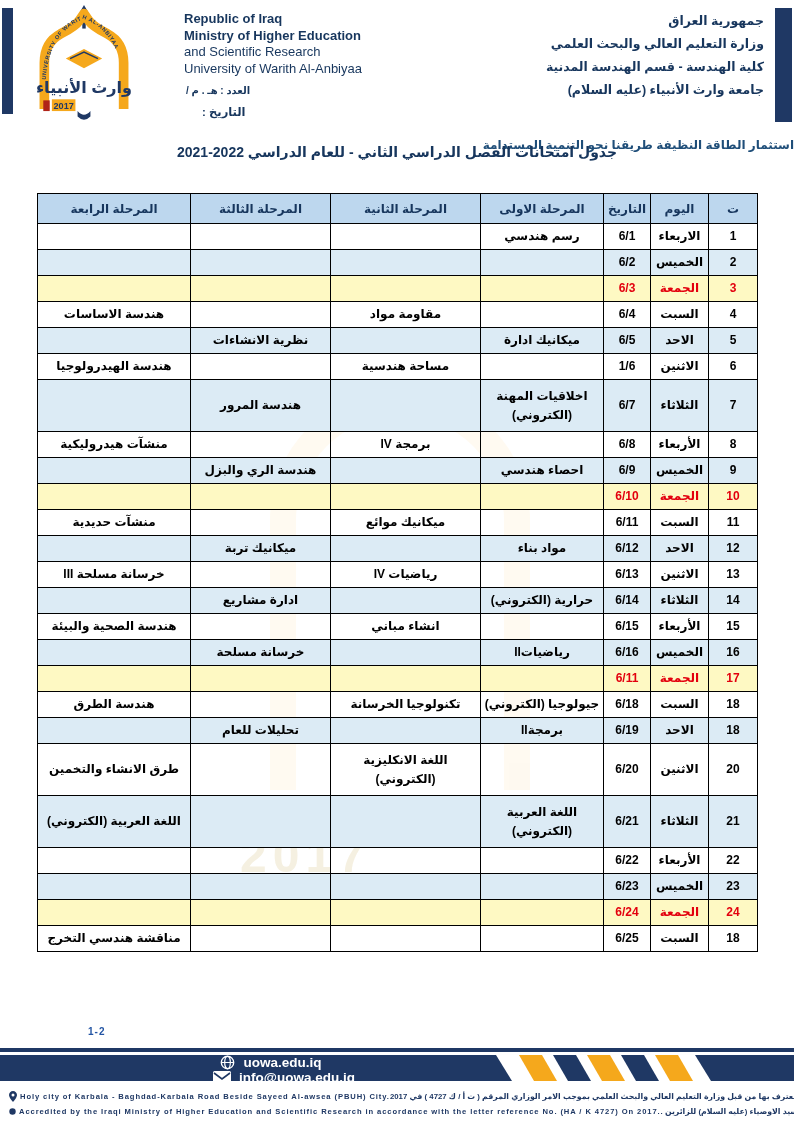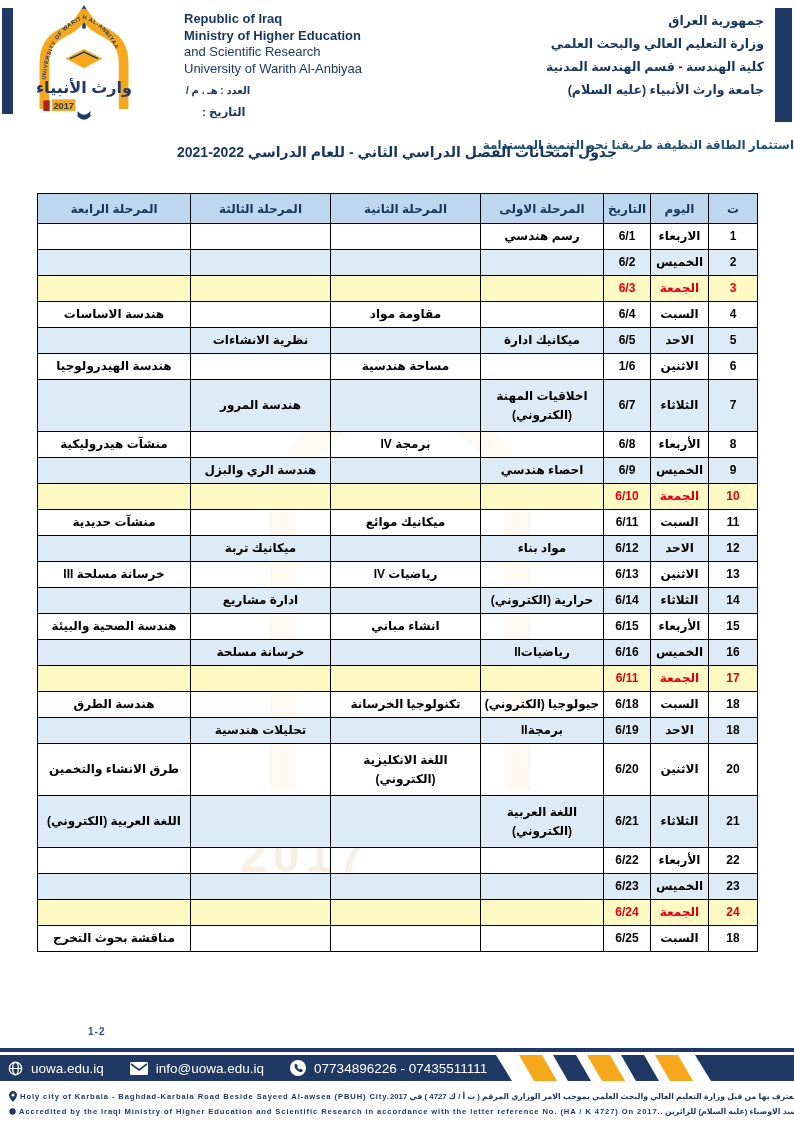--- a/index.html
+++ b/index.html
@@ -45,22 +45,22 @@
                     border-bottom:none; border-radius:130px 130px 0 0; pointer-events:none; }
   .watermark-year { position:absolute; left:240px; top:828px; font-size:48px; font-weight:bold;
                     color:rgba(190,160,70,.16); letter-spacing:6px; pointer-events:none; }
 
   
   .page-num { position:absolute; left:88px; top:1026px; color:#2455a4; font-weight:bold;
               font-size:10px; letter-spacing:1px; }
   .footer-rule { position:absolute; left:0; top:1048px; width:794px; height:3.5px; background:#1f3864; }
   .footer-bar { position:absolute; left:0; top:1055px; width:512px; height:26px; background:#1f3864;
                 clip-path:polygon(0 0, calc(100% - 16px) 0, 100% 100%, 0 100%);
-                display:flex; align-items:center; color:#fff; font-weight:normal; font-size:13.5px;
-                padding-left:8px; }
+                display:flex; align-items:center; color:#fff; font-weight:bold; font-size:13.5px;
+                padding-left:30px;flex-direction:column; }
   .footer-bar .item { display:flex; align-items:center; gap:8px; }
   .footer-bar .item + .item { margin-left:26px; }
   .stripe { position:absolute; top:1055px; height:26px; width:38px;
             clip-path:polygon(0 0, calc(100% - 15px) 0, 100% 100%, 15px 100%); }
   .stripe.gold { background:#f5a81c; }
   .stripe.navy { background:#1f3864; }
   .stripe-end { position:absolute; top:1055px; height:26px; left:695px; width:99px; background:#1f3864;
                 clip-path:polygon(0 0, 100% 0, 100% 100%, 16px 100%); }
 
   .addresses { position:absolute; left:6px; right:6px; top:1089px; color:#1f3864; }
@@ -307,21 +307,21 @@
             <td>تكنولوجيا الخرسانة</td>
             <td></td>
             <td>هندسة الطرق</td>
           </tr>
           <tr class="row-blue">
             <td>18</td>
             <td>الاحد</td>
             <td>6/19</td>
             <td>برمجةII</td>
             <td></td>
-            <td>تحليلات هندسية</td>
+            <td>تحليلات للعام</td>
             <td></td>
           </tr>
           <tr class="row-white tall">
             <td>20</td>
             <td>الاثنين</td>
             <td>6/20</td>
             <td></td>
             <td>اللغة الانكليزية
 (الكتروني)</td>
             <td></td>
@@ -364,21 +364,21 @@
             <td></td>
             <td></td>
           </tr>
           <tr class="row-white">
             <td>18</td>
             <td>السبت</td>
             <td>6/25</td>
             <td></td>
             <td></td>
             <td></td>
-            <td>مناقشة بحوث التخرج</td>
+            <td>مناقشة هندسي التخرج</td>
           </tr>
         </tbody>
     </table>
   </div>
 
   <div class="page-num">1-2</div>
   <div class="footer-rule"></div>
 
   <div class="footer-bar">
     <span class="item">

